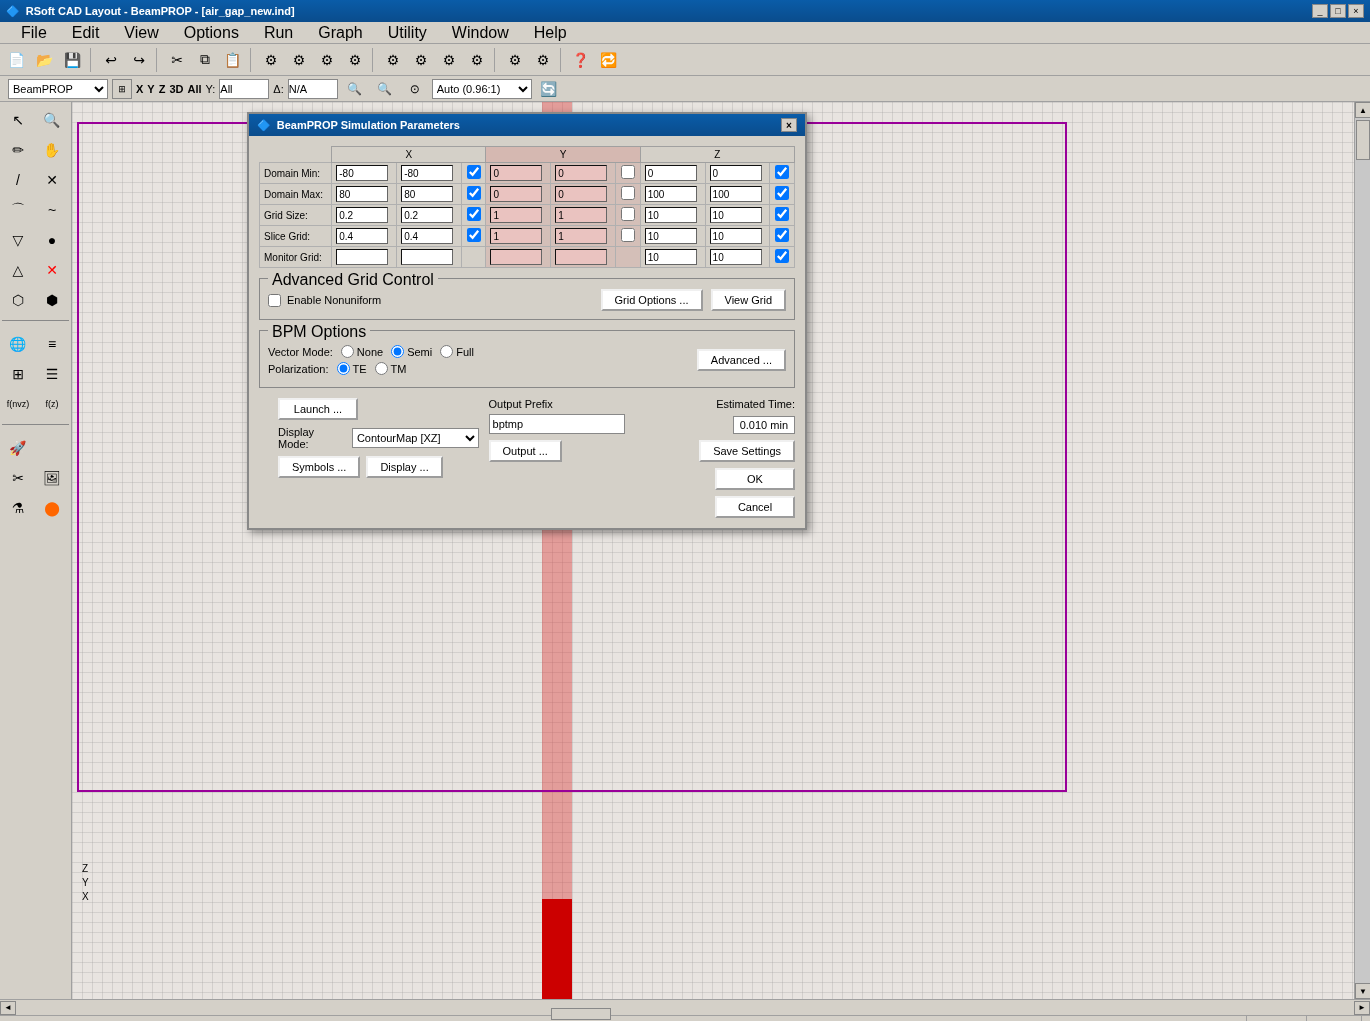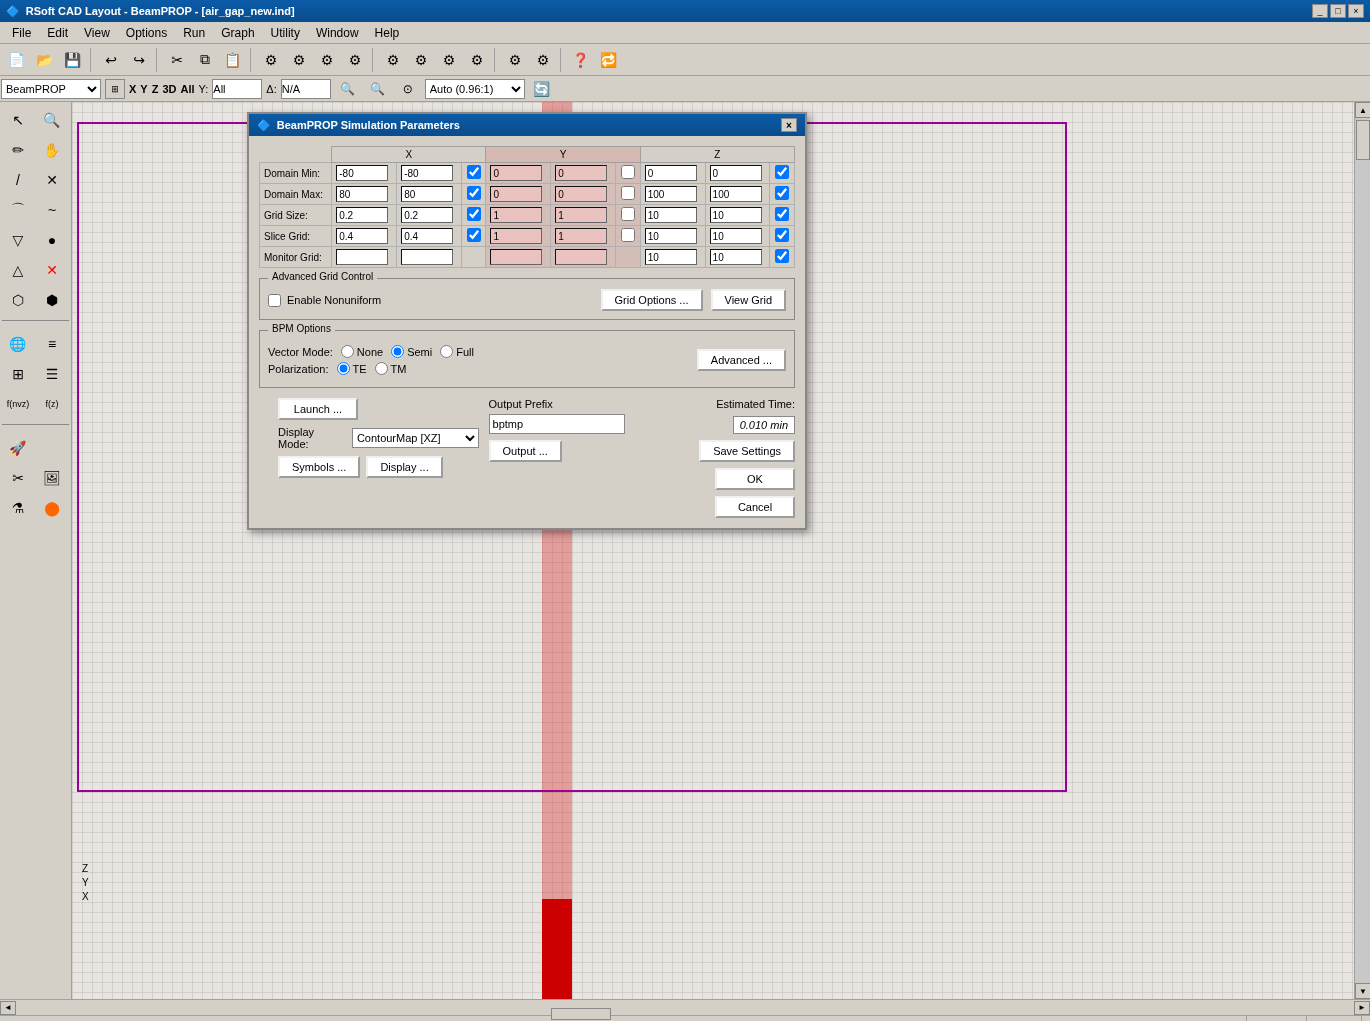--- a/index.html
+++ b/index.html
@@ -51,22 +51,23 @@
     .menu-bar {
       background: #d4d0c8;
       height: 22px;
       display: flex;
       align-items: center;
       padding: 0 4px;
       border-bottom: 1px solid #a0a0a0;
     }
     .menu-item {
       padding: 2px 8px;
-      font-size: 12px;
+      font-size: 16px;
       cursor: pointer;
+      margin-left: 9px;
     }
 
     
     .toolbar {
       background: #d4d0c8;
       height: 32px;
       display: flex;
       align-items: center;
       padding: 2px 4px;
       gap: 2px;
@@ -89,21 +90,21 @@
       border-left: 1px solid #a0a0a0;
       margin: 0 2px;
     }
 
     
     .toolbar2 {
       background: #d4d0c8;
       height: 26px;
       display: flex;
       align-items: center;
-      padding: 2px 1px;
+      padding: 2px 8px;
       gap: 4px;
       border-bottom: 1px solid #a0a0a0;
     }
     .toolbar2 select, .toolbar2 input {
       height: 20px;
       font-size: 11px;
       background: white;
       border: 1px solid #888;
     }
     .tb2-label {
@@ -368,21 +369,21 @@
       margin: 6px 0;
       padding: 4px 8px 8px 8px;
       position: relative;
     }
     .groupbox-title {
       position: absolute;
       top: -8px;
       left: 8px;
       background: #d4d0c8;
       padding: 0 4px;
-      font-size: 10px;
+      font-size: 16px;
     }
 
     
     .bpm-row {
       display: flex;
       align-items: center;
       gap: 8px;
       margin: 4px 0;
       font-size: 11px;
     }
@@ -401,21 +402,20 @@
       font-size: 11px;
       cursor: pointer;
       min-width: 70px;
     }
     .estimated-time-box {
       border: 1px solid #888;
       padding: 2px 6px;
       background: white;
       font-size: 11px;
       text-align: center;
-      font-style: italic;
     }
 
     input[type="text"].field-input {
       width: 52px;
       height: 16px;
       font-size: 10px;
       border: 1px inset #666;
       background: white;
       padding: 1px 2px;
     }

